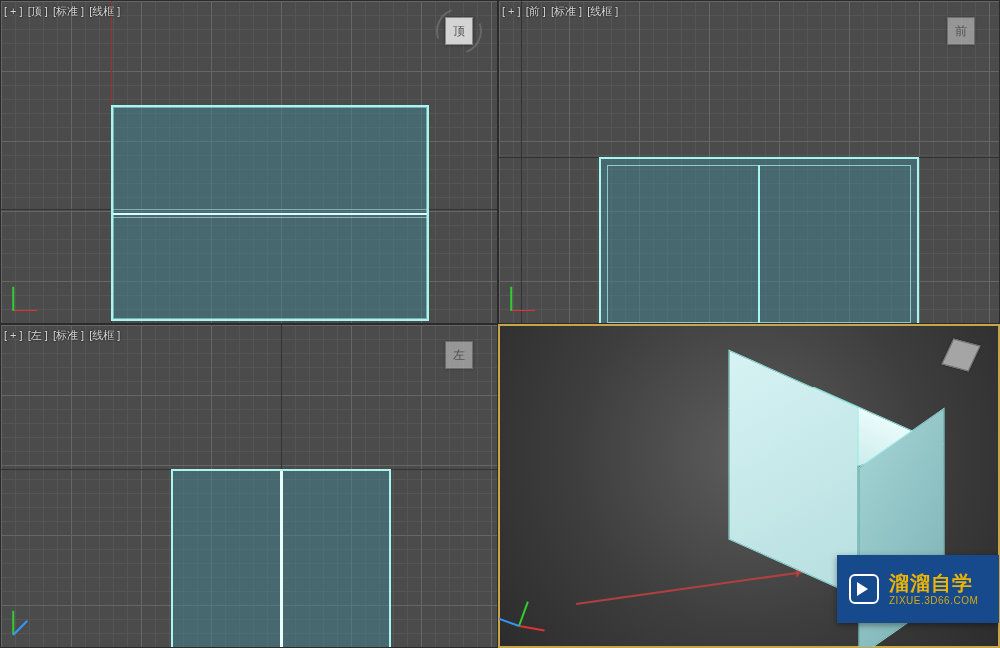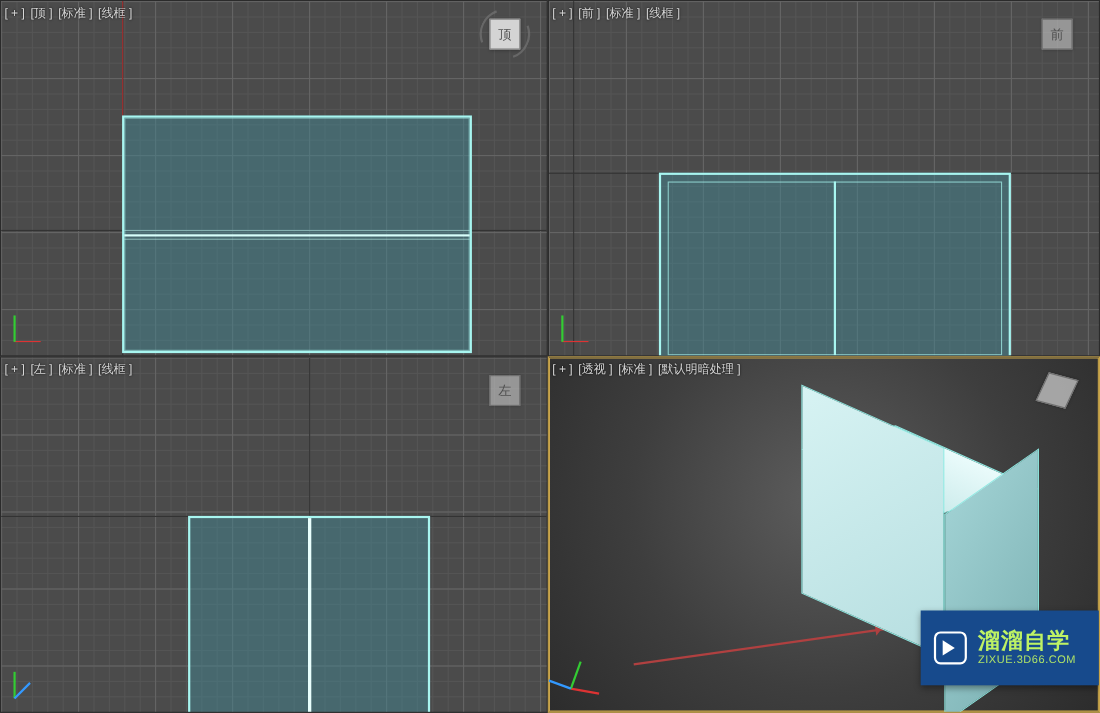--- a/index.html
+++ b/index.html
@@ -128,21 +128,21 @@
   .ground-arrow::after{
     content:""; position:absolute; right:-2px; top:-4px;
     border:5px solid transparent; border-left-color:#b04040;
   }
   
   .watermark {
     position:absolute; right:0; bottom:24px;
     width:162px; height:68px; background:#174a8c;
     display:flex; align-items:center; gap:10px;
     padding:0 10px 0 12px;
-    color:#bef264;
+    color:#eab308;
     box-shadow:0 2px 6px rgba(0,0,0,.4);
   }
   .watermark .play {
     width:30px; height:30px; border:2px solid #fff; border-radius:6px;
     display:flex; align-items:center; justify-content:center; flex:0 0 auto;
   }
   .watermark .play::before{
     content:""; border:7px solid transparent; border-left:11px solid #fff; margin-left:4px;
   }
   .watermark .txt { display:flex; flex-direction:column; line-height:1.15;}
@@ -242,26 +242,20 @@
 
   <div class="vp vp-persp active">
     <div class="persp-scene">
       <div class="ground-arrow"></div>
       <div class="cab">
         <div class="face top"></div>
         <div class="face front"></div>
         <div class="face side"></div>
       </div>
     </div>
-    <div class="vlabel">
-      <span>[ + ]</span>
-      <span>[透视 ]</span>
-      <span>[标准 ]</span>
-      <span>[默认明暗处理 ]</span>
-    </div>
     <div class="viewcube">
       <div class="cube" style="transform:rotate(15deg) skewX(-10deg); opacity:.7;"></div>
     </div>
     <div class="tripod-persp">
       <div class="ax x"></div>
       <div class="ax y"></div>
       <div class="ax z"></div>
     </div>
 
     <div class="watermark">

